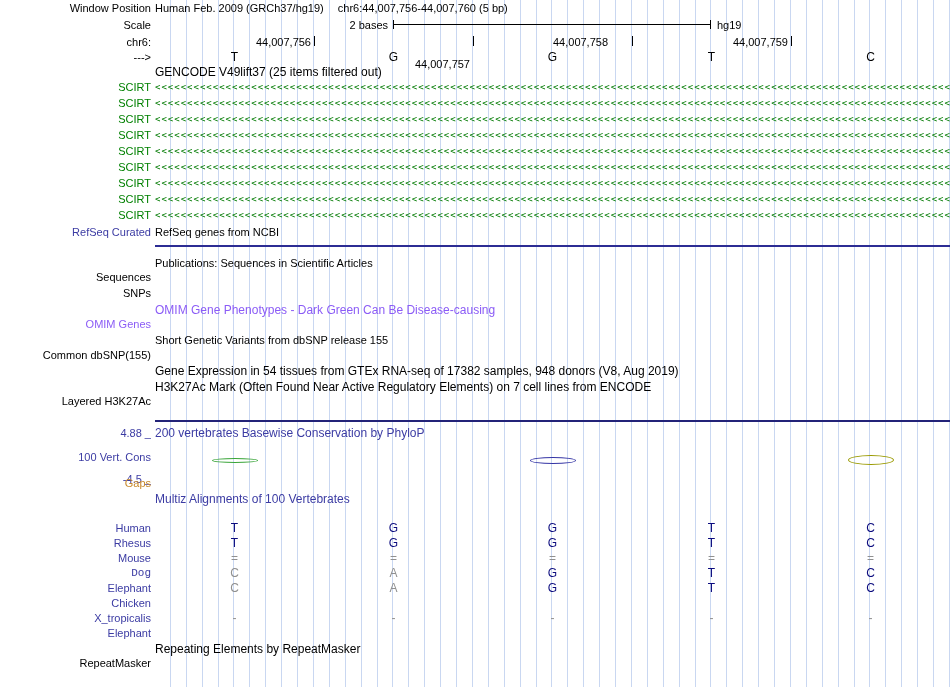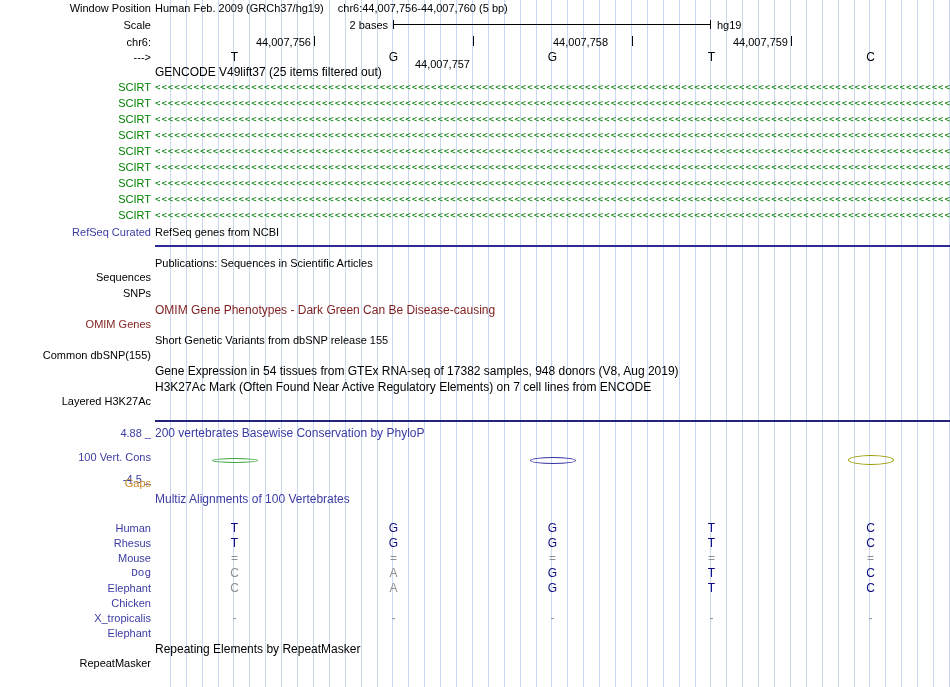--- a/index.html
+++ b/index.html
@@ -10,21 +10,21 @@
   .guides { position:absolute; left:155px; top:0; width:795px; height:100%;
             background:repeating-linear-gradient(to right, transparent 0px, transparent 14.9px,
                        #c9d7f1 14.9px, #c9d7f1 15.9px); }
   .abs { position:absolute; height:14px; line-height:14px; white-space:nowrap; }
   .lbl { position:absolute; left:0; width:151px; height:14px; line-height:14px;
          text-align:right; white-space:nowrap; }
   .ctr { position:absolute; left:155px; width:795px; height:14px; line-height:14px;
          text-align:left; white-space:nowrap; }
   .big { font-size:12px; }
   .c-green { color:#008000; }
-  .c-omim  { color:#7f1d1d; }
+  .c-omim  { color:#8b5cf6; }
   .c-blue  { color:#3b3ba3; }
   .base { position:absolute; width:22px; height:14px; line-height:14px;
           text-align:center; font-size:12px; }
   .generow { position:absolute; left:155px; width:795px; height:14px; line-height:14px;
              overflow:hidden; color:#007a00; font-family:"DejaVu Sans Mono", monospace;
              font-size:9px; letter-spacing:1px; }
   .refline { background:#2c2c94; }
   .h3kline { background:#232378; }
   .sb-line { position:absolute; left:0; right:0; top:6px; height:1px; background:#000; display:block; }
   .sb-cap  { position:absolute; top:2px; width:1px; height:9px; background:#000; display:block; }

